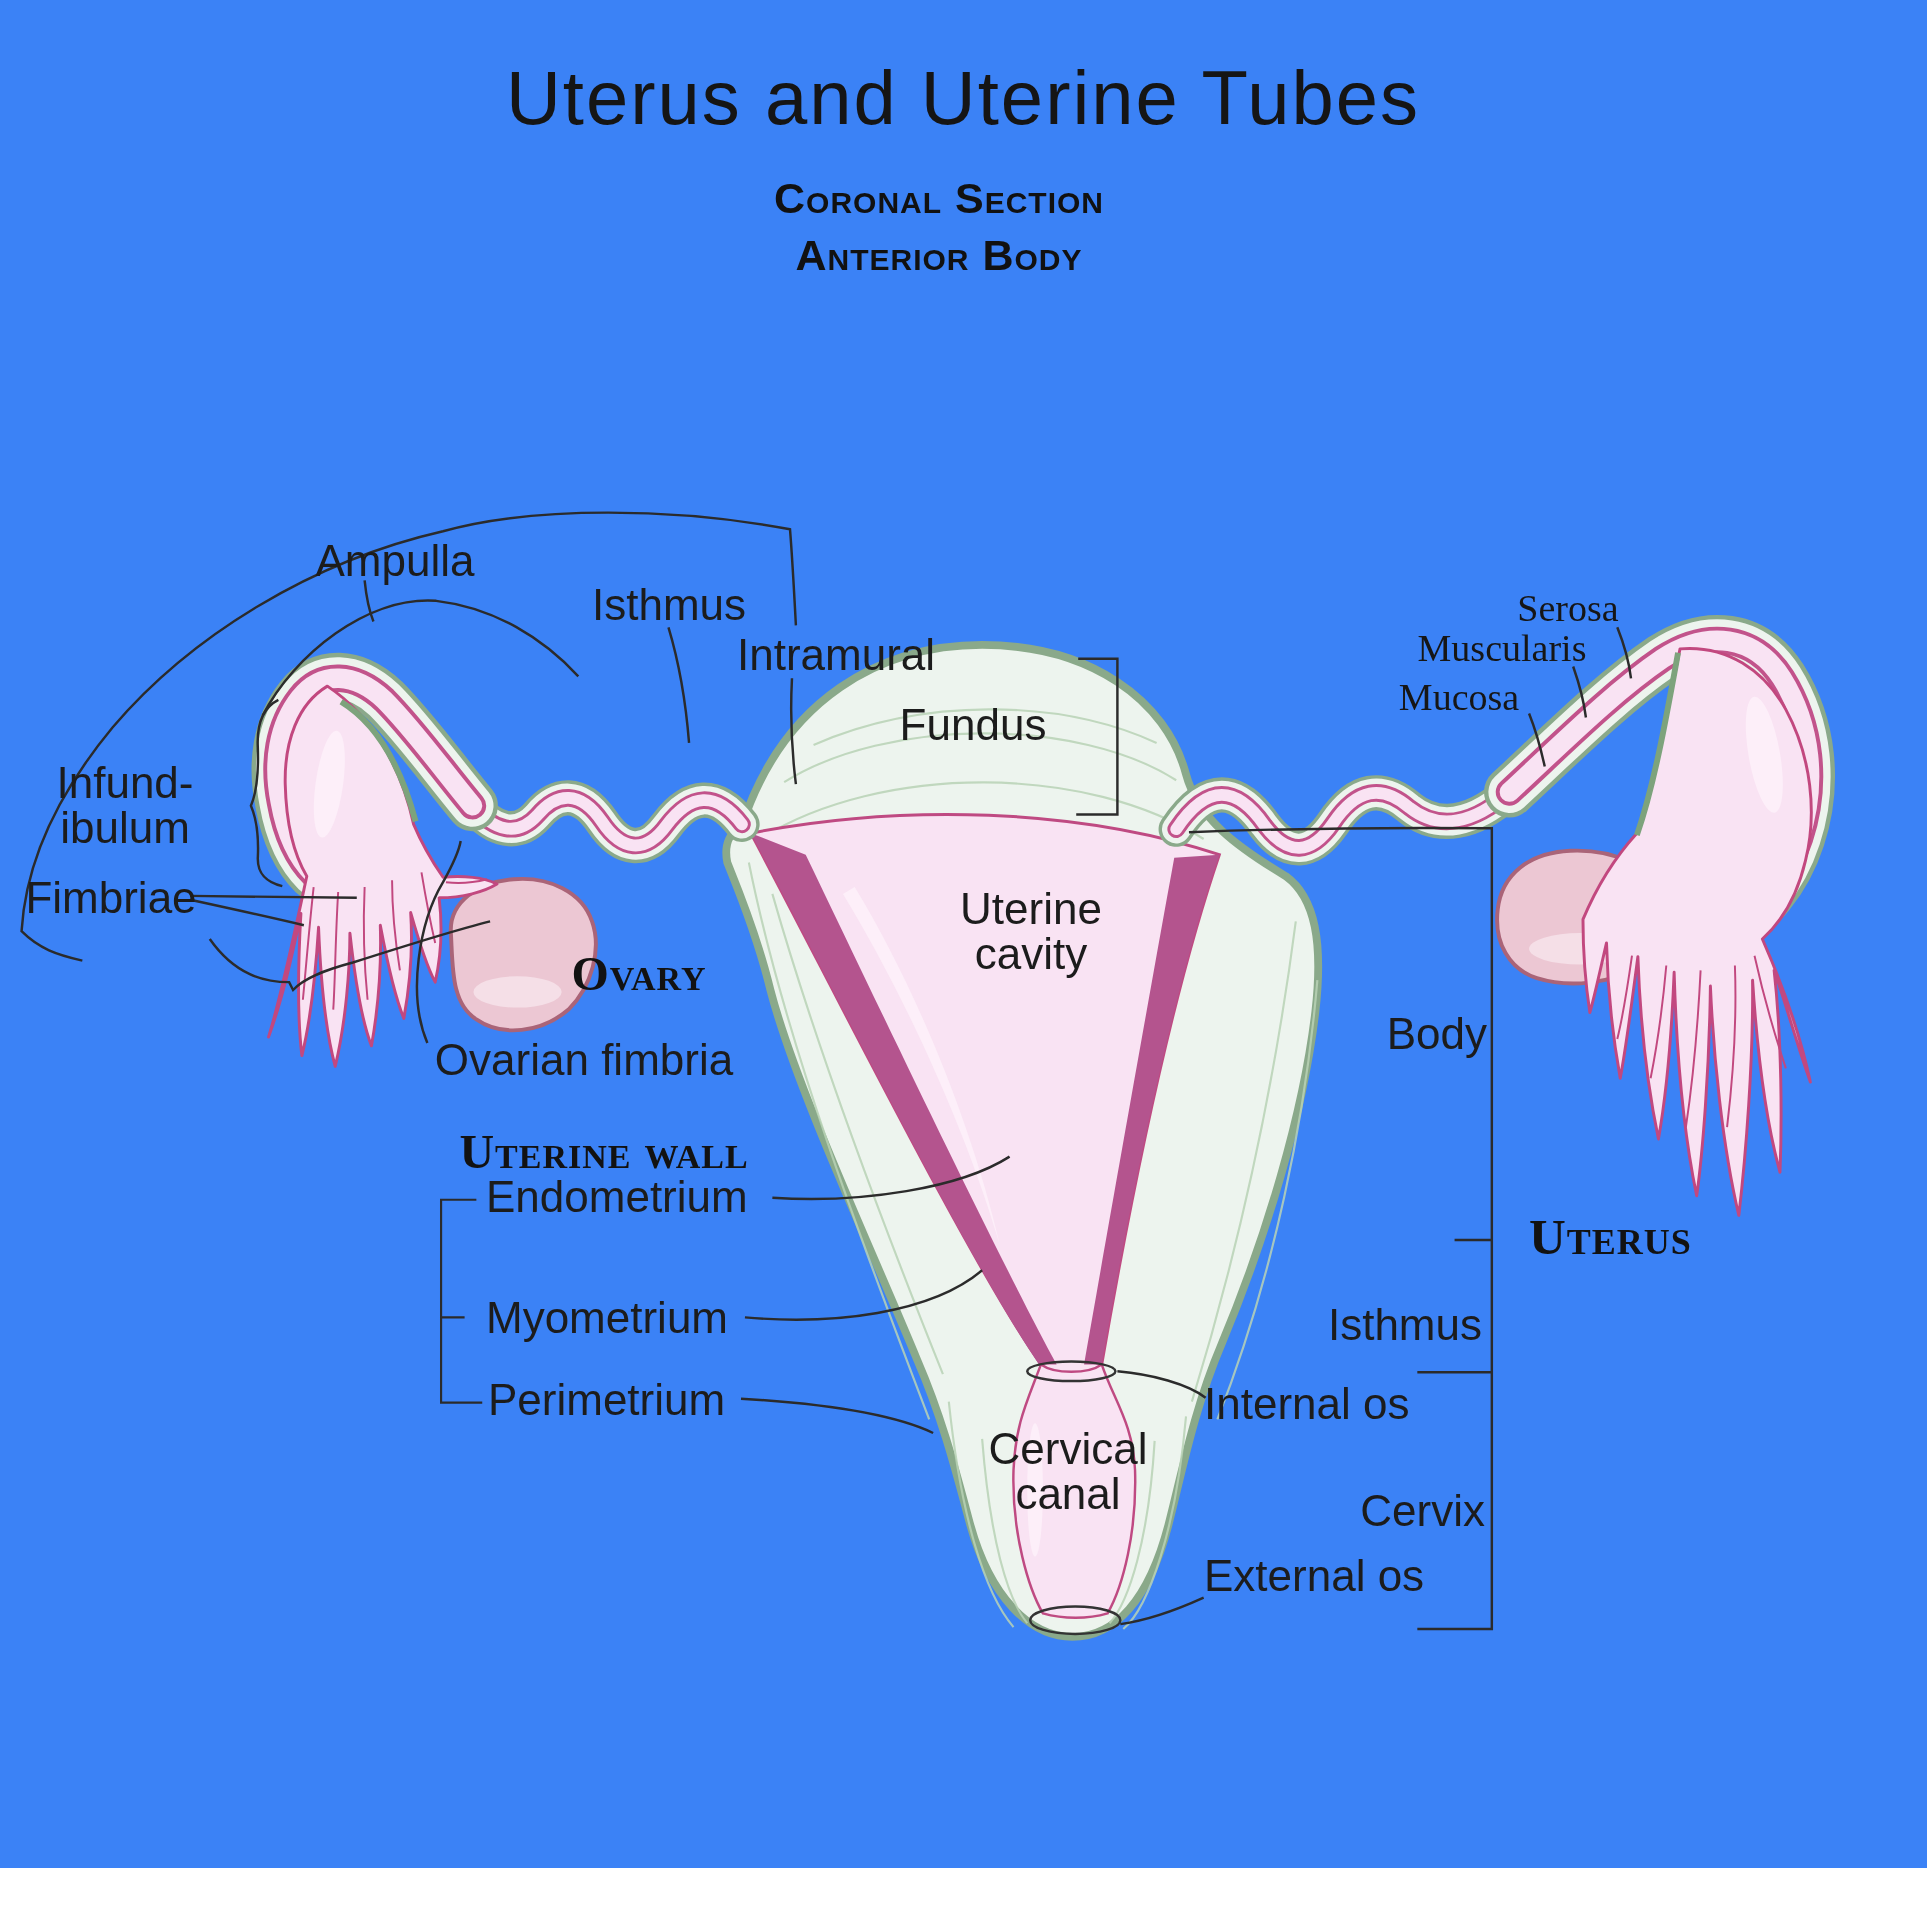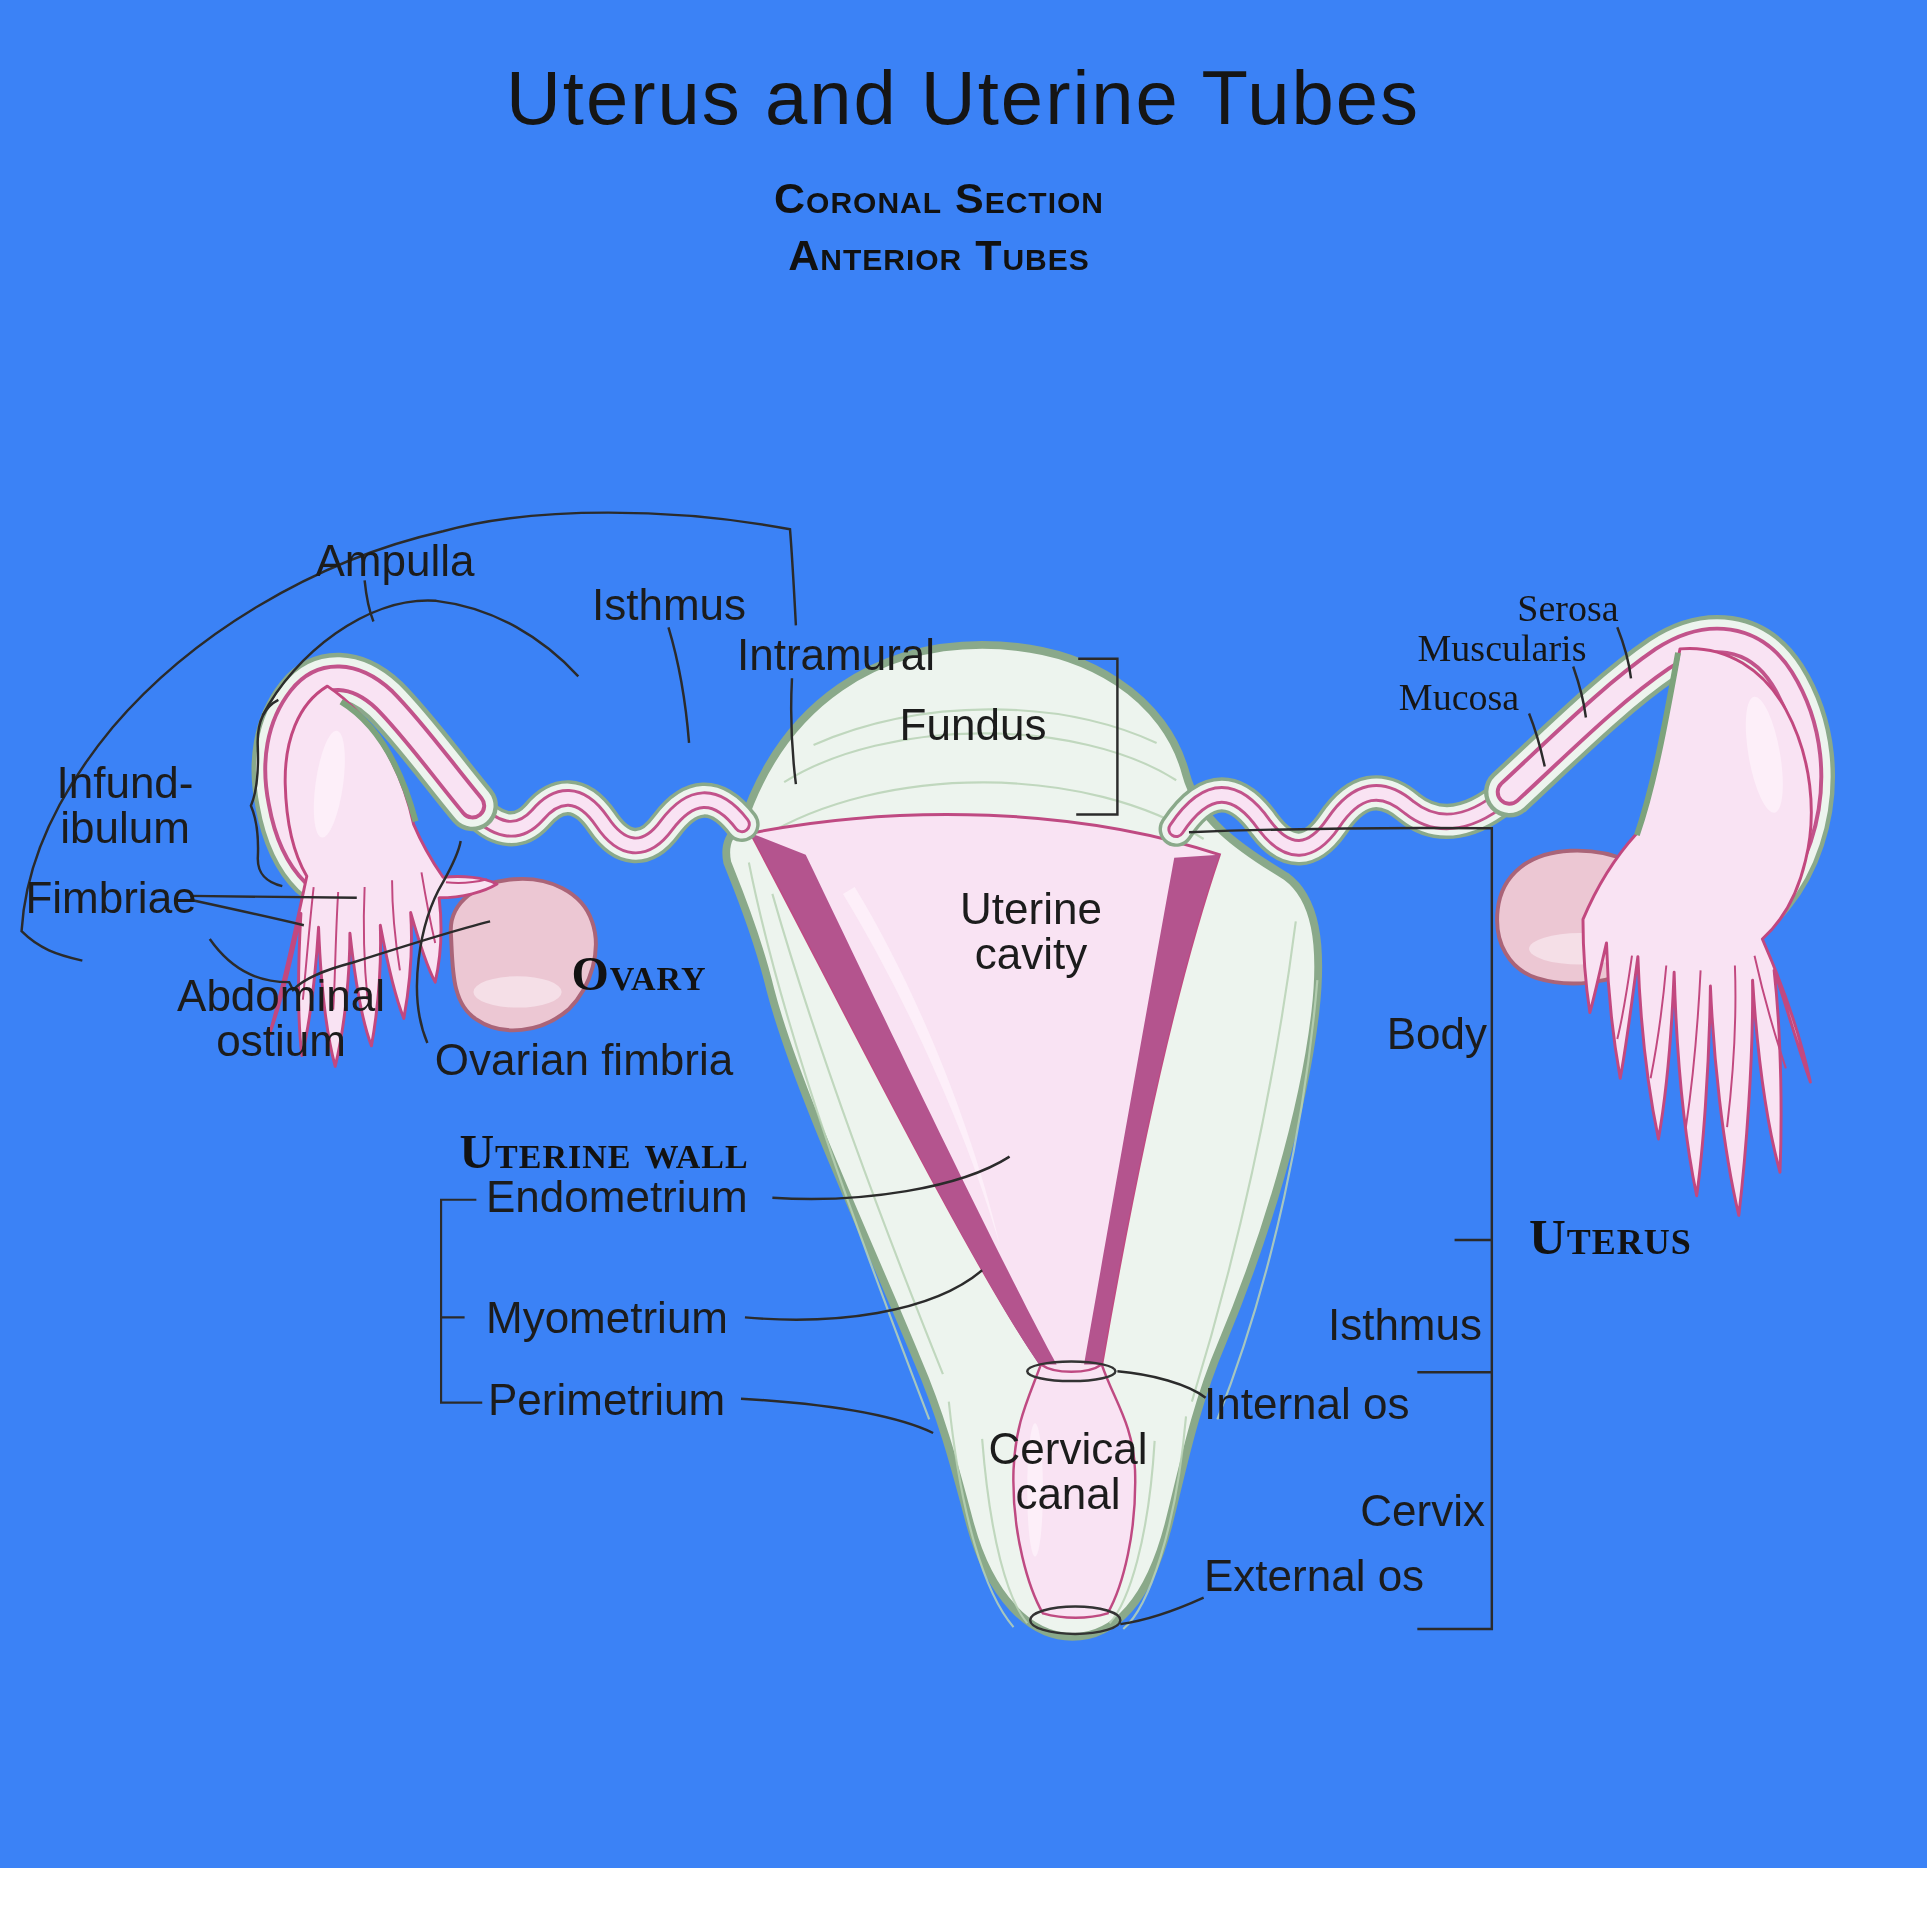--- a/index.html
+++ b/index.html
@@ -155,35 +155,31 @@
     <path d="M 1140,1399 C 1175,1402 1212,1412 1230,1426"></path>
     <path d="M 1228,1630 C 1195,1645 1165,1654 1143,1657"></path>
     <path d="M 1650,640 C 1658,660 1662,676 1664,692"></path>
     <path d="M 1605,680 C 1612,700 1616,716 1618,732"></path>
     <path d="M 1560,728 C 1568,748 1572,764 1576,782"></path>
   </g>
 </svg>
 
   <div class="lbl title" style="left:963px;top:98px">Uterus and Uterine Tubes</div>
   <div class="lbl subtitle" style="left:939px;top:199px">Coronal Section</div>
-  <div class="lbl subtitle" style="left:939px;top:256px">Anterior Tubes</div>
+  <div class="lbl subtitle" style="left:939px;top:256px">Anterior Body</div>
 
   <div class="lbl" style="left:395px;top:561px">Ampulla</div>
   <div class="lbl" style="left:669px;top:605px">Isthmus</div>
   <div class="lbl" style="left:836px;top:655px">Intramural</div>
 
   <div class="lbl" style="left:125px;top:806px">
     <div>Infund-</div>
     <div>ibulum</div>
   </div>
   <div class="lbl" style="left:111px;top:898px">Fimbriae</div>
-  <div class="lbl" style="left:281px;top:1019px">
-    <div>Abdominal</div>
-    <div>ostium</div>
-  </div>
 
   <div class="lbl serifhead sm" style="left:639px;top:974px">Ovary</div>
   <div class="lbl" style="left:584px;top:1060px">Ovarian fimbria</div>
 
   <div class="lbl serifhead sm" style="left:604px;top:1152px">Uterine wall</div>
   <div class="lbl al" style="left:486px;top:1197px">Endometrium</div>
   <div class="lbl al" style="left:486px;top:1318px">Myometrium</div>
   <div class="lbl al" style="left:488px;top:1400px">Perimetrium</div>
 
   <div class="lbl" style="left:973px;top:725px">Fundus</div>

